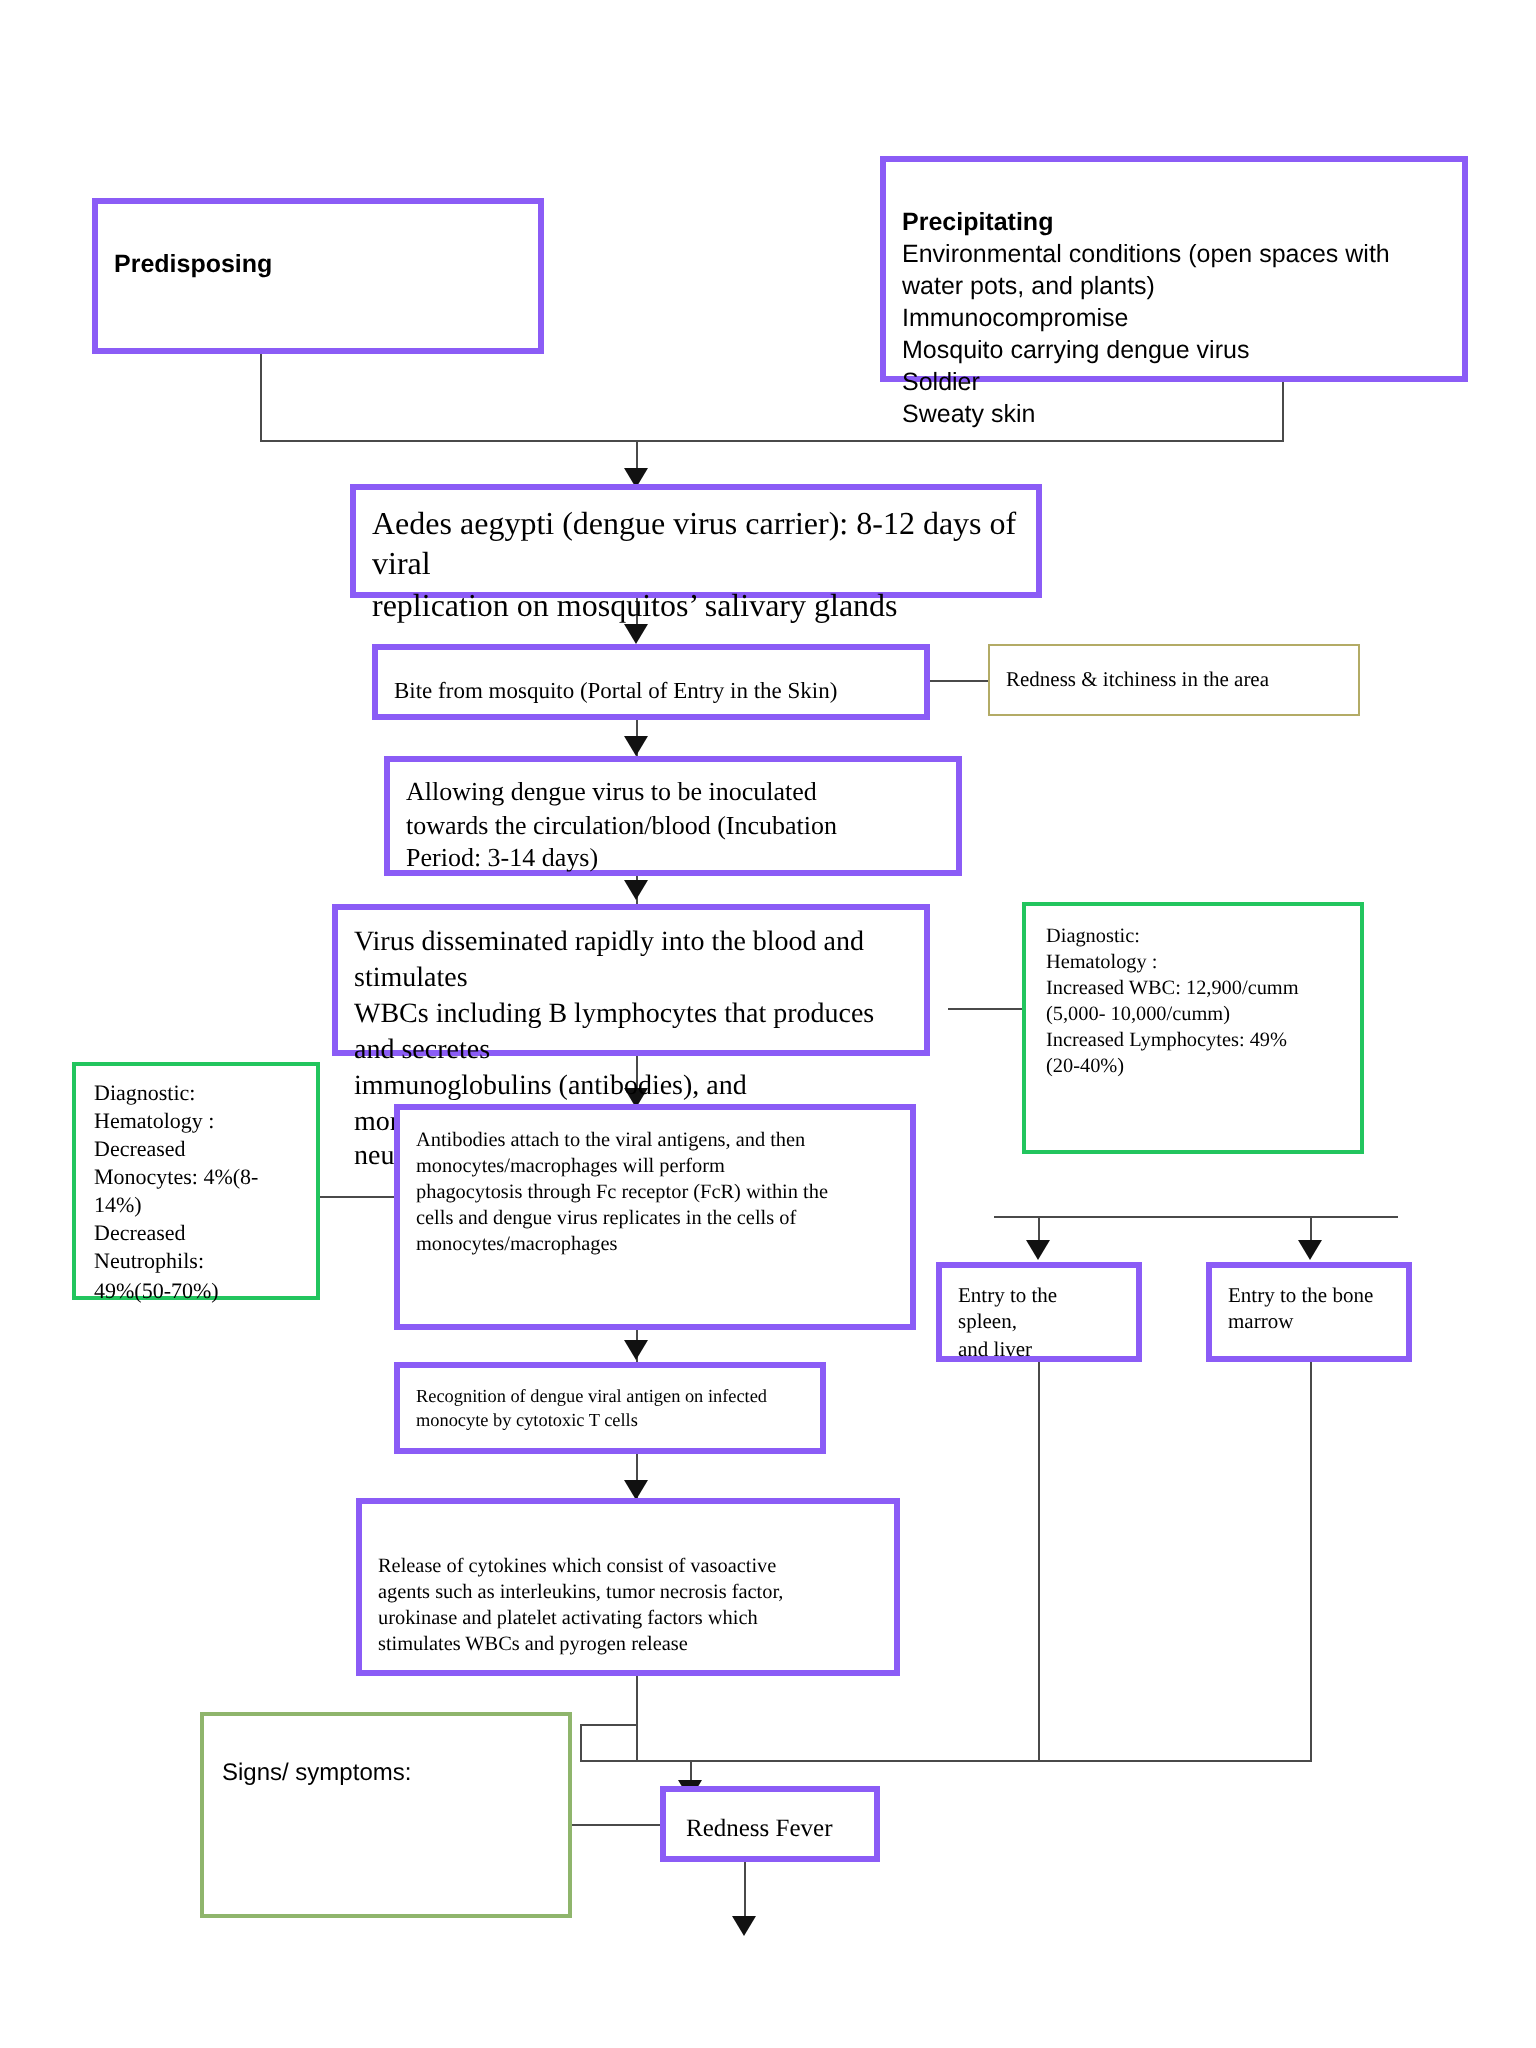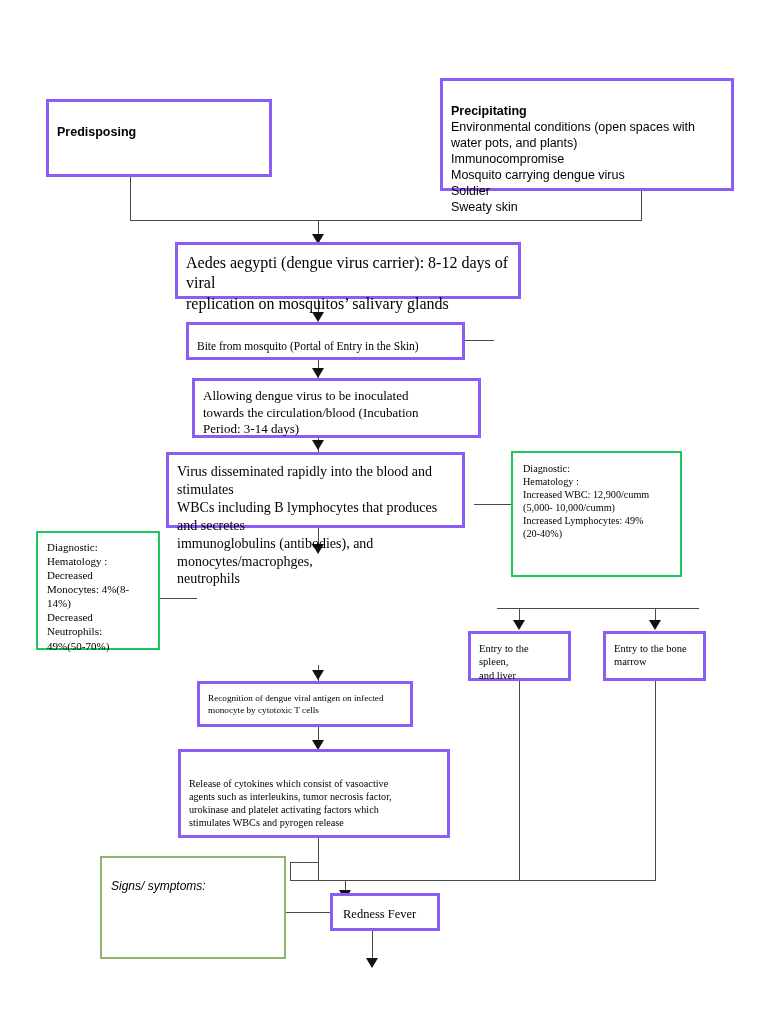--- a/index.html
+++ b/index.html
@@ -33,21 +33,21 @@
   }
   .serif {
     font-family: "Liberation Serif", "DejaVu Serif", serif;
   }
   .hdr {
     font-weight: bold;
     display: block;
   }
   .teal  { border: 2px solid #22c55e; }
   .olive { border: 1px solid #b3ab66; }
-  .green { border: 2px solid #8fb56c; font-style: italic; }
+  .green { border: 2px solid #8fb56c; }
 
   
   .ln {
     position: absolute;
     background: #4a4a4a;
     z-index: 1;
   }
   .ln.h { height: 1px; }
   .ln.v { width: 1px; }
   .arw {
@@ -128,20 +128,21 @@
 Mosquito carrying dengue virus
 Soldier
 Sweaty skin</span>
   </div>
 
   <div class="box serif" style="left:175px; top:242px; width:346px; height:57px; font-size:16px; padding-top:8px;">Aedes aegypti (dengue virus carrier): 8-12 days of viral
 replication on mosquitos’ salivary glands</div>
 
   <div class="box serif" style="left:175px; top:322px; width:279px; height:38px; font-size:11.5px; padding-top:14px;margin-left:11px;">Bite from mosquito (Portal of Entry in the Skin)</div>
 
+  <div class="box serif olive" style="left:494px; top:322px; width:186px; height:36px; font-size:10.5px; padding-top:11px;">Redness &amp; itchiness in the area</div>
 
   <div class="box serif" style="left:192px; top:378px; width:289px; height:60px; font-size:13px; padding-top:7px;">Allowing dengue virus to be inoculated
 towards the circulation/blood (Incubation
 Period: 3-14 days)</div>
 
   <div class="box serif" style="left:166px; top:452px; width:299px; height:76px; font-size:14px; padding-top:8px;">Virus disseminated rapidly into the blood and stimulates
 WBCs including B lymphocytes that produces and secretes
 immunoglobulins (antibodies), and monocytes/macrophges,
 neutrophils</div>
 
@@ -154,20 +155,25 @@
 
   <div class="box serif teal" style="left:36px; top:531px; width:124px; height:119px; font-size:11px; padding:7px 9px;">Diagnostic:
 Hematology :
 Decreased
 Monocytes: 4%(8-
 14%)
 Decreased
 Neutrophils:
 49%(50-70%)</div>
 
+  <div class="box serif" style="left:197px; top:552px; width:261px; height:113px; font-size:10.2px; padding-top:9px;">Antibodies attach to the viral antigens, and then
+monocytes/macrophages will perform
+phagocytosis through Fc receptor (FcR) within the
+cells and dengue virus replicates in the cells of
+monocytes/macrophages</div>
 
   <div class="box serif" style="left:468px; top:631px; width:103px; height:50px; font-size:10.5px; padding-top:8px;">Entry to the spleen,
 and liver</div>
 
   <div class="box serif" style="left:603px; top:631px; width:103px; height:50px; font-size:10.5px; padding-top:8px;">Entry to the bone
 marrow</div>
 
   <div class="box serif" style="left:197px; top:681px; width:216px; height:46px; font-size:9.2px; padding-top:9px;">Recognition of dengue viral antigen on infected
 monocyte by cytotoxic T cells</div>
 

